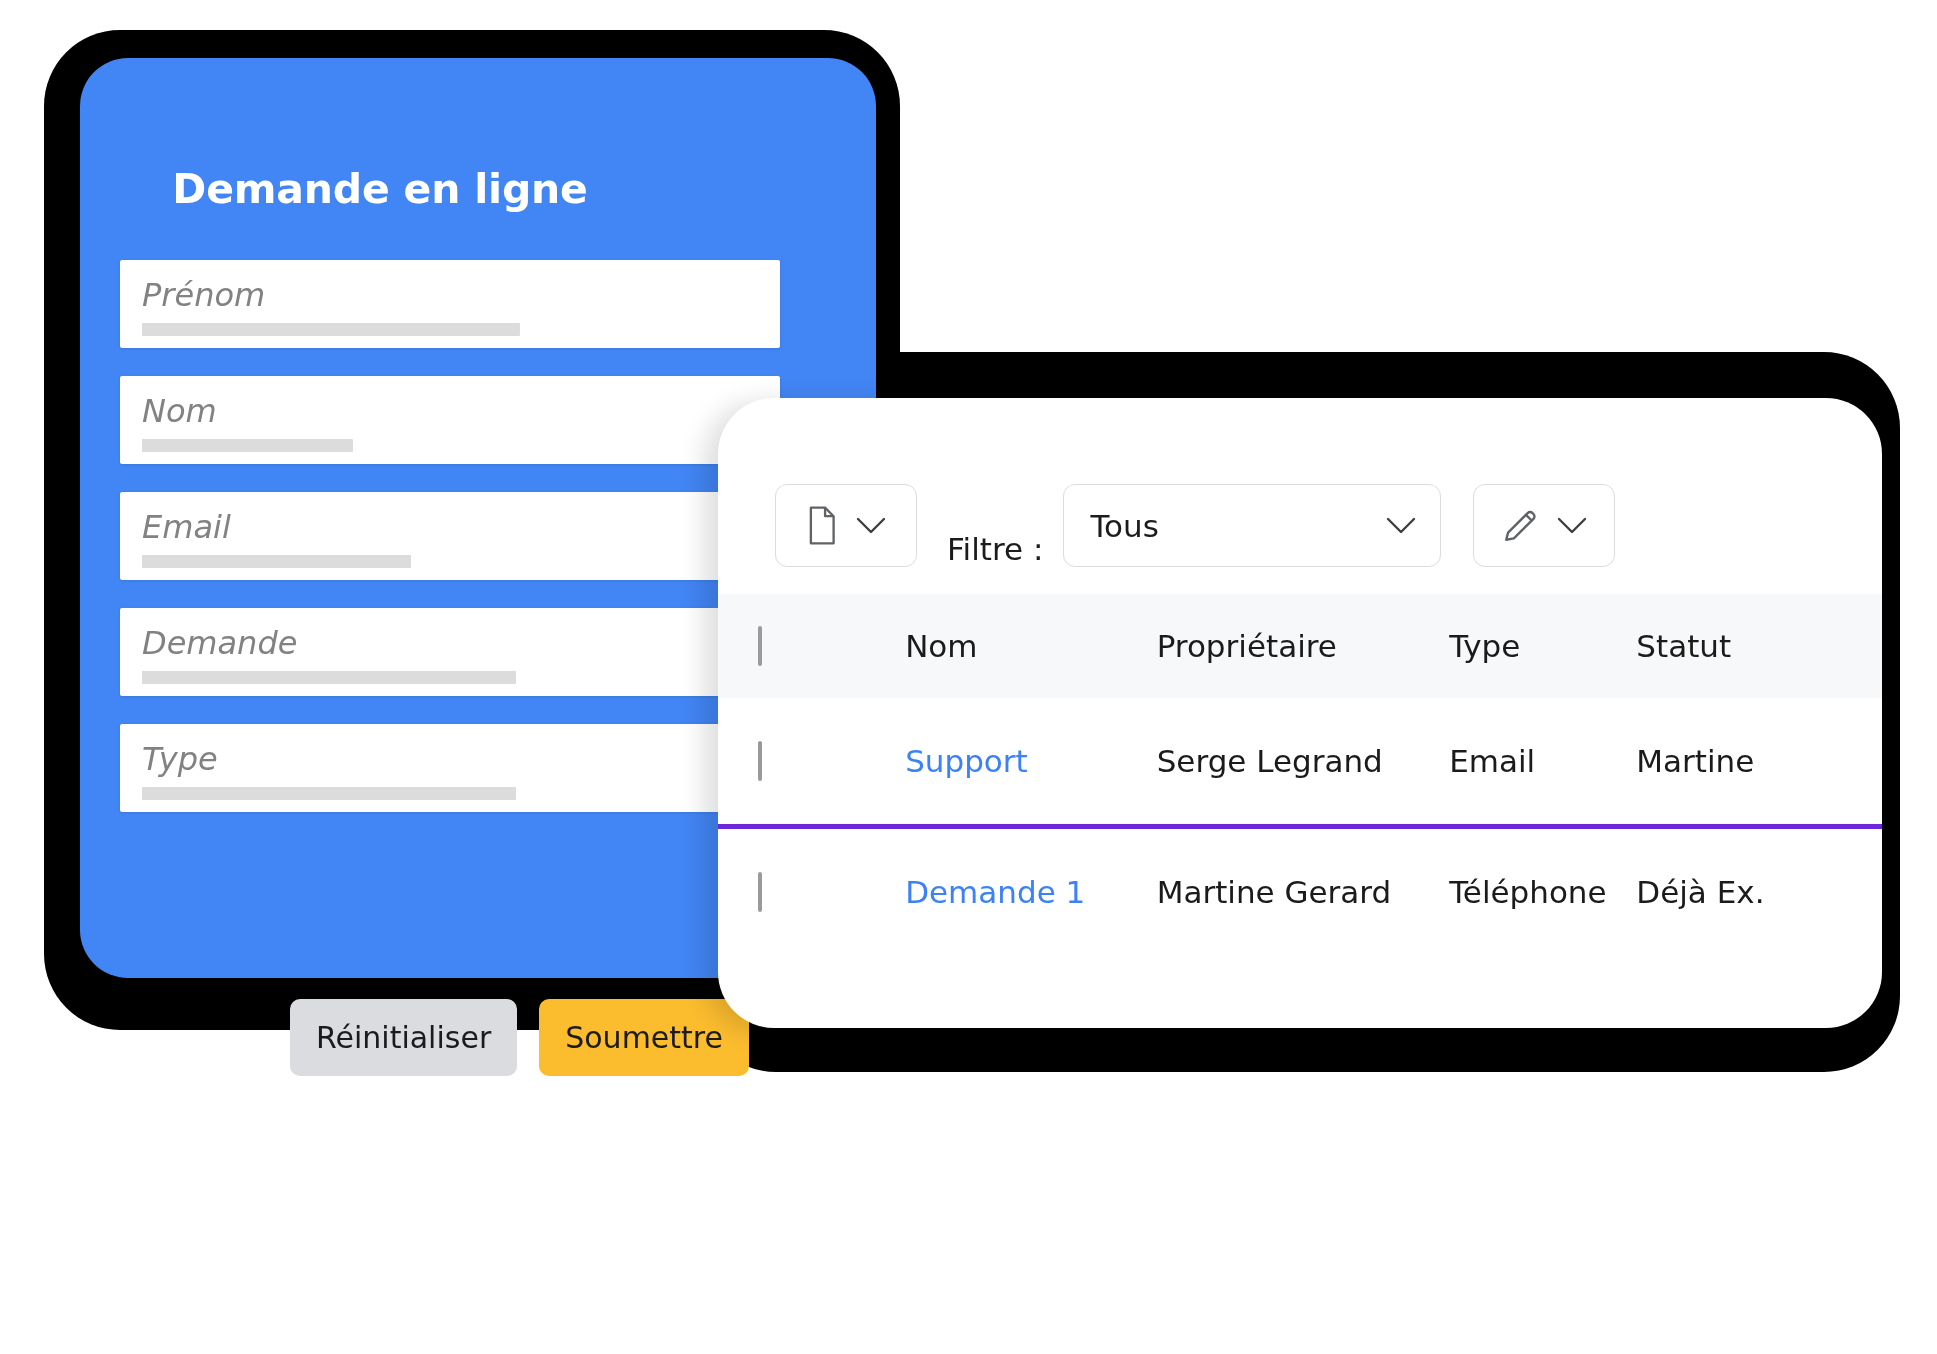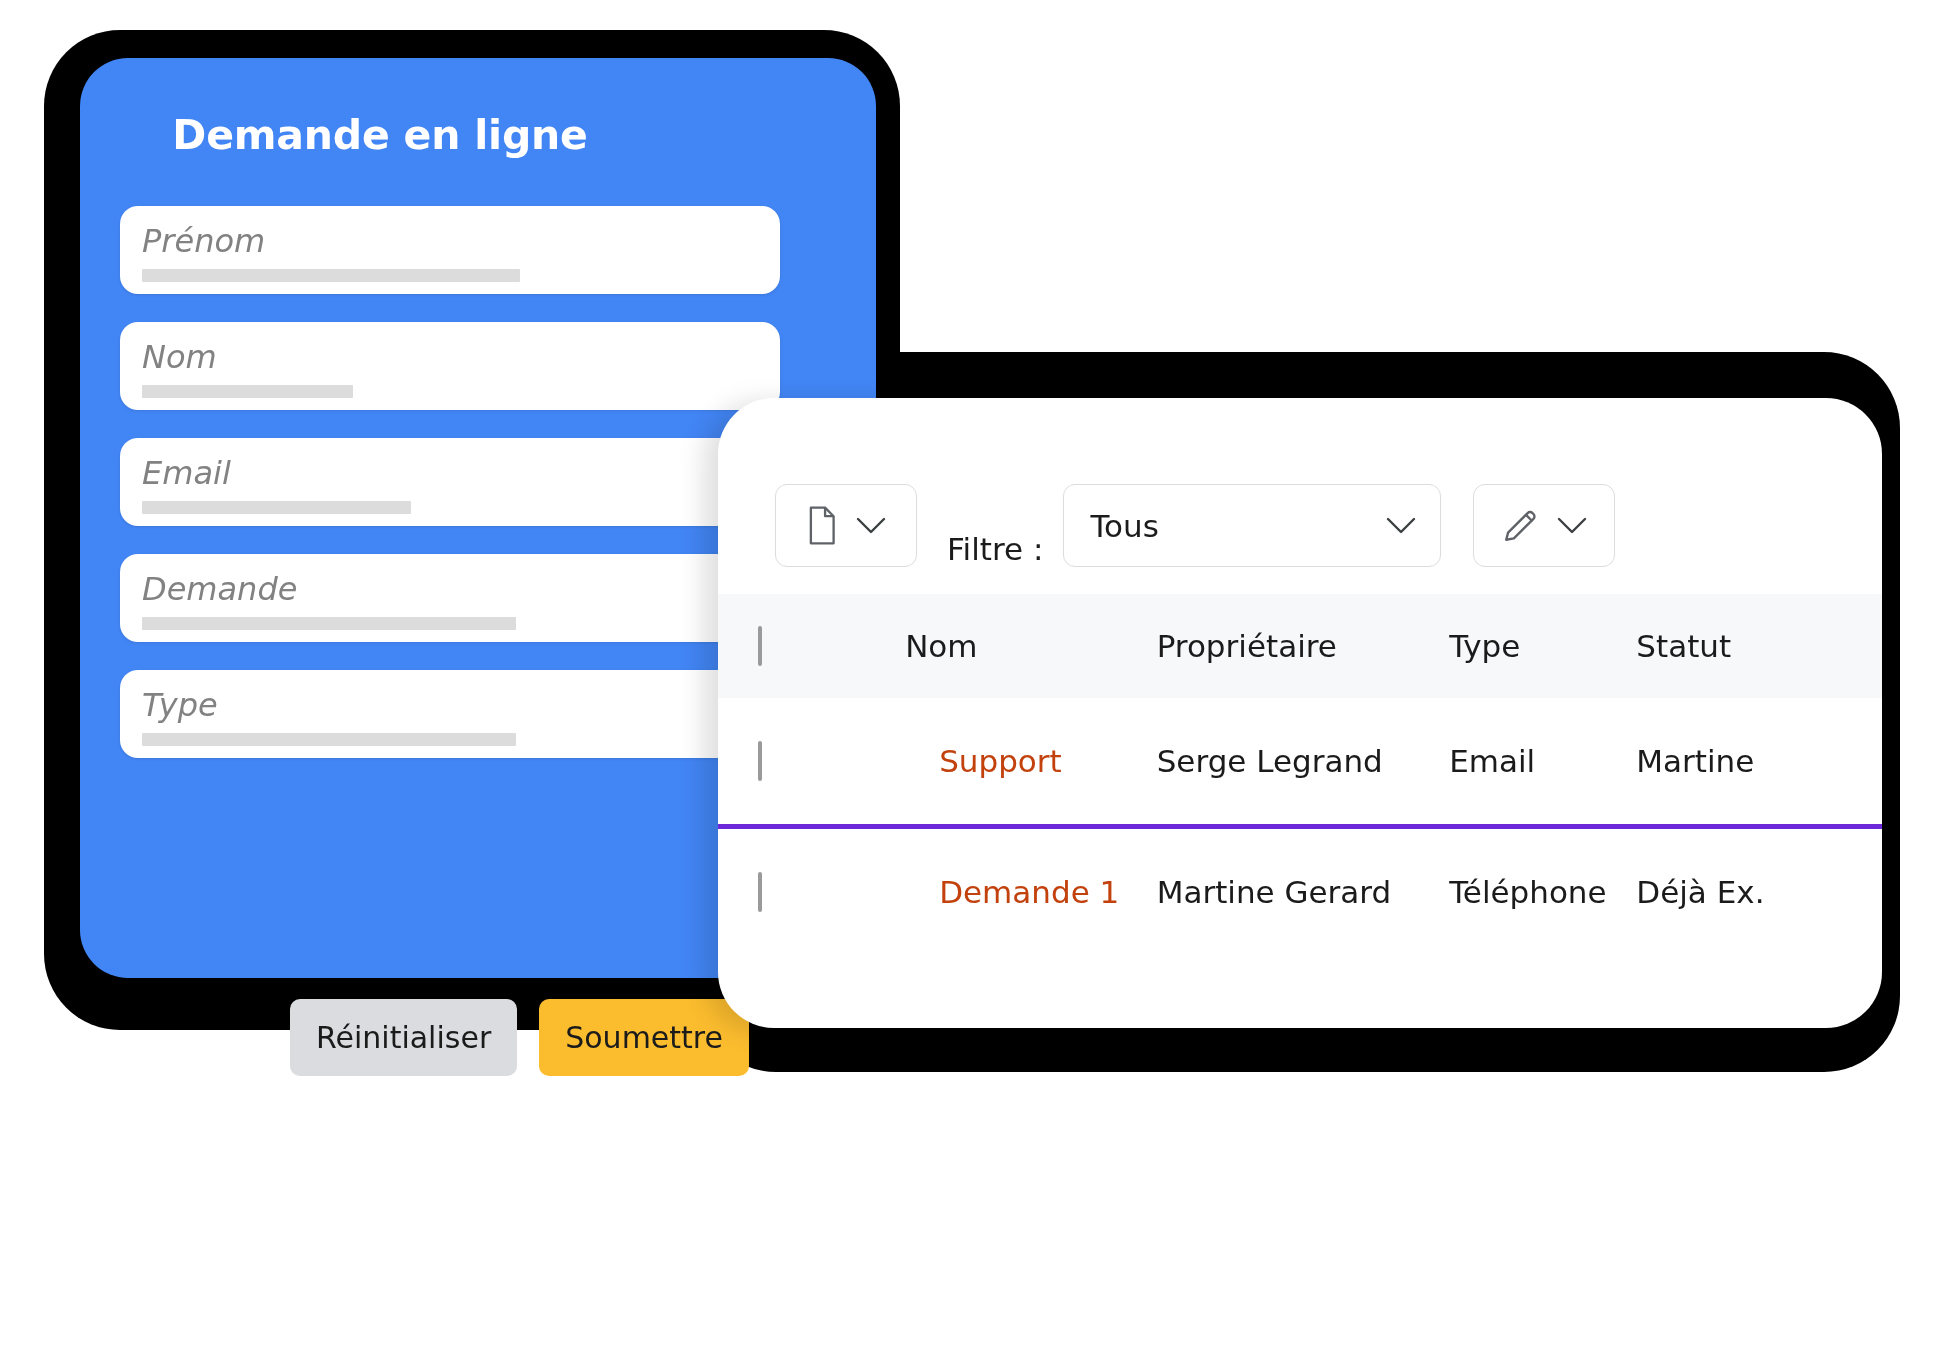--- a/index.html
+++ b/index.html
@@ -44,42 +44,42 @@
     width: 796px;
     height: 920px;
     background: #4285f4;
     border-radius: 48px;
     overflow: hidden;
     box-sizing: border-box;
     padding: 0;
   }
   #form-title {
     margin: 0;
-    padding-top: 53px;
+    padding-top: 107px;
     text-align: center;
     color: #ffffff;
     font-size: 41px;
     font-weight: bold;
     letter-spacing: -0.2px;
     width: 600px;
   }
 
   .field-list {
     margin: 0;
     padding: 0;
     list-style: none;
     margin-top: 47px;
   }
   .field {
     position: relative;
     margin: 0 0 28px 40px;
     width: 660px;
     height: 88px;
     background: #ffffff;
-    border-radius: 18px;
+    border-radius: 2px;
     box-sizing: border-box;
     box-shadow: 0 1px 3px rgba(0,0,0,0.10);
   }
   .field-label {
     position: absolute;
     left: 22px;
     top: 16px;
     font-size: 32px;
     font-style: italic;
     color: #828282;
@@ -199,21 +199,21 @@
   }
   #data-table thead th { height: 104px; }
   #data-table tbody tr { border-top: 5px solid #6d28d9; }
   #data-table tbody tr:first-child { border-top: none; }
   #data-table tbody td { height: 126px; }
   .col-check { width: 120px; padding-left: 40px !important; }
   .col-nom   { width: 215px; }
   .col-prop  { width: 250px; }
   .col-type  { width: 160px; }
   .col-stat  { width: 210px; }
-  .cell-link { color: #c2410c; cursor: pointer; margin-left: 34px; }
+  .cell-link { color: #3b82f6; cursor: pointer; }
 
   .checkbox {
     width: 43px;
     height: 49px;
     border: 2px solid #9a9a9a;
     border-radius: 5px;
     background: #ffffff;
     box-sizing: border-box;
     cursor: pointer;
   }

